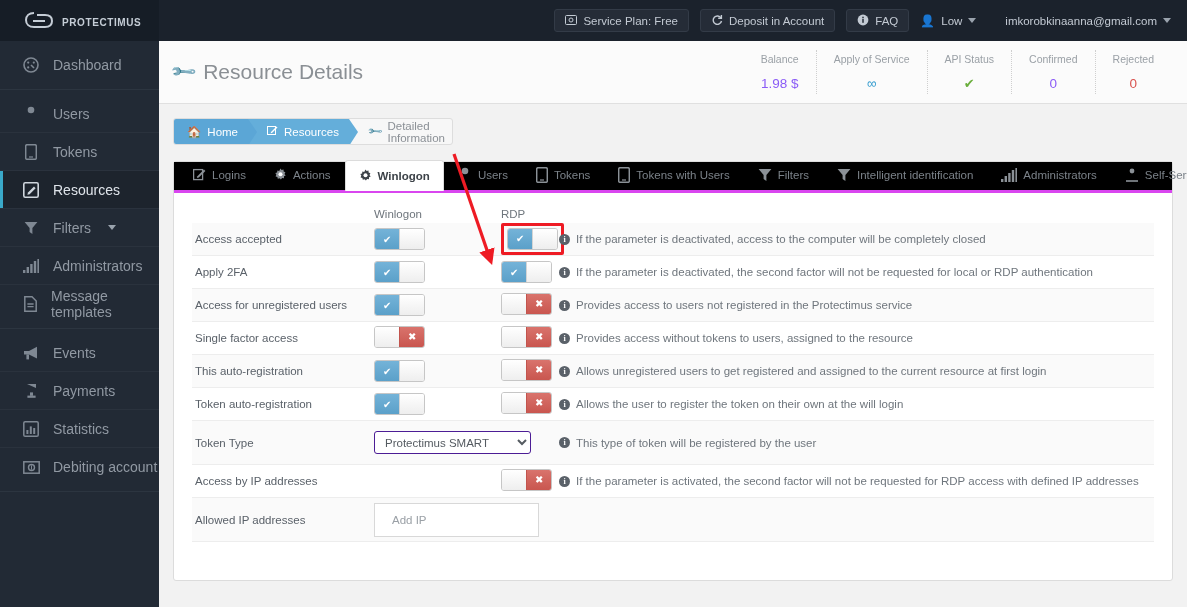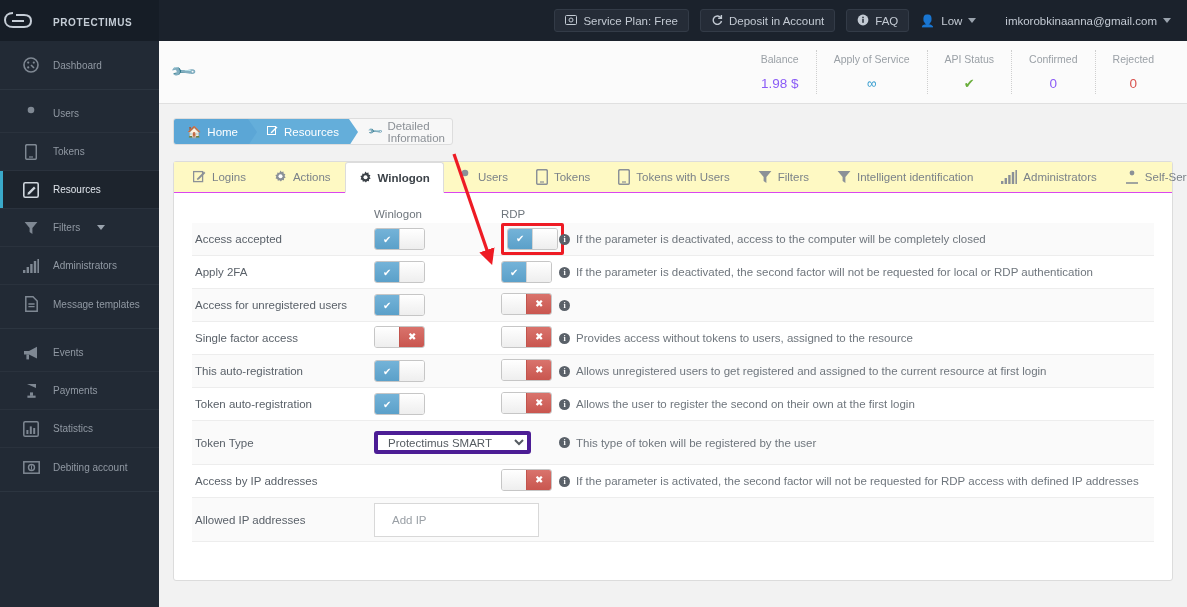--- a/index.html
+++ b/index.html
@@ -12,21 +12,21 @@
   body { position: relative; }
 
   
   .topbar {
     position: absolute; left: 0; top: 0; width: 1187px; height: 41px;
     background: #1b222c;
     display: flex; align-items: center;
   }
   .brand {
     width: 159px; height: 41px; background: #161d26;
-    display: flex; align-items: center; padding-left: 4px; gap: 19px;
+    display: flex; align-items: center; padding-left: 25px; gap: 7px;
   }
   .brand-logo { width: 30px; height: 22px; }
   .brand-name {
     color: #c5cdd6; font-size: 14.5px; letter-spacing: 0.6px;
     font-weight: bold; text-transform: lowercase;
     font-variant: small-caps;
   }
   .topbar-right {
     margin-left: auto; display: flex; align-items: center;
     gap: 11px; padding-right: 16px; height: 41px;
@@ -48,21 +48,21 @@
   .user-icon-red { color: #cf4b46; font-size: 12px; line-height: 1; }
 
   
   .sidebar {
     position: absolute; left: 0; top: 41px; width: 159px; height: 566px;
     background: #222a35;
   }
   .side-group { border-bottom: 1px solid #2c3540; padding: 5px 0; }
   .side-item {
     position: relative; height: 38px; display: flex; align-items: center;
-    gap: 13px; padding-left: 22px; color: #9199a3; font-size: 10px;
+    gap: 13px; padding-left: 22px; color: #9199a3; font-size: 14px;
     cursor: pointer; border-bottom: 1px solid #2a323d;
   }
   .side-item:last-child { border-bottom: none; }
   .side-item .sico {
     width: 18px; display: flex; justify-content: center; align-items: center;
     color: #7f8893;
   }
   .side-item.active { background: #1d242d; color: #dfe4ea; }
   .side-item.active::before {
     content: ""; position: absolute; left: 0; top: 0; bottom: 0;
@@ -120,21 +120,21 @@
   .bc-item.blue.b2::after { border-left-color: #64aeda; }
   .bc-item.plain { color: #8b9096; padding-left: 20px; }
 
   
   .panel {
     margin: 16px 14px 0 14px; background: #ffffff;
     border: 1px solid #dcdcdc; border-radius: 3px; height: 420px;
   }
   .tabs {
     display: flex; align-items: flex-end; height: 31px;
-    background: #fef9c3; border-bottom: 1px solid #d946ef;
+    background: #000000; border-bottom: 3px solid #d946ef;
     padding-left: 5px; position: relative;
   }
   .tab {
     display: flex; align-items: center; gap: 6px; height: 31px;
     padding: 0 13px; font-size: 11.5px; color: #7b8289; cursor: pointer;
     border: 1px solid transparent; white-space: nowrap;
   }
   .tab.active {
     background: #ffffff; color: #3c4248; font-weight: bold;
     border: 1px solid #dcdcdc; border-bottom: 1px solid #ffffff;
@@ -182,21 +182,21 @@
   }
 
   .info-i {
     display: inline-flex; width: 11px; height: 11px; border-radius: 50%;
     background: #5a6169; color: #ffffff; font-size: 8px; font-weight: bold;
     align-items: center; justify-content: center; flex: none;
     font-family: "Liberation Serif", serif;
   }
 
   .sel {
-    width: 157px; height: 23px; border: 4px solid #4c1d95; border-radius: 3px;
+    width: 157px; height: 23px; border: 1px solid #4c1d95; border-radius: 3px;
     background: #ffffff; font-size: 11.5px; color: #555b61;
     padding: 0 6px; font-family: "Liberation Sans", sans-serif; cursor: pointer;
   }
   .ipbox {
     width: 165px; height: 34px; border: 1px solid #d8d8d8; background: #fff;
     display: flex; align-items: center; padding-left: 17px;
     font-size: 11.5px; color: #9aa0a6; cursor: text;
   }
 
   .arrow-svg { position: absolute; left: 0; top: 0; pointer-events: none; }
@@ -372,20 +372,21 @@
         <span>Debiting account</span>
       </div>
     </div>
   </div>
 
 <div class="content">
 
   <div class="page-head">
     <div class="page-title">
       <span class="wrench">🔧</span>
+      <span>Resource Details</span>
     </div>
     <div class="stats" id="stats">
         <div class="stat">
           <span class="stat-label">Balance</span>
           <span class="stat-value v-green">1.98 $</span>
         </div>
         <div class="stat">
           <span class="stat-label">Apply of Service</span>
           <span class="stat-value v-blue">∞</span>
         </div>
@@ -562,20 +563,21 @@
           <div class="c-win"><span class="toggle">
               <span class="tg-half tg-on-blue">✔</span>
               <span class="tg-half tg-off-white"></span>
             </span></div>
           <div class="c-rdp"><span class="toggle">
               <span class="tg-half tg-left-white"></span>
               <span class="tg-half tg-red">✖</span>
             </span></div>
           <div class="c-desc">
             <span class="info-i">i</span>
+            <span>Provides access to users not registered in the Protectimus service</span>
           </div>
         </div>
         <div class="trow body">
           <div class="c-name">Single factor access</div>
           <div class="c-win"><span class="toggle">
               <span class="tg-half tg-left-white"></span>
               <span class="tg-half tg-red">✖</span>
             </span></div>
           <div class="c-rdp"><span class="toggle">
               <span class="tg-half tg-left-white"></span>
@@ -606,21 +608,21 @@
           <div class="c-win"><span class="toggle">
               <span class="tg-half tg-on-blue">✔</span>
               <span class="tg-half tg-off-white"></span>
             </span></div>
           <div class="c-rdp"><span class="toggle">
               <span class="tg-half tg-left-white"></span>
               <span class="tg-half tg-red">✖</span>
             </span></div>
           <div class="c-desc">
             <span class="info-i">i</span>
-            <span>Allows the user to register the second on their own at the first login</span>
+            <span>Allows the user to register the token on their own at the will login</span>
           </div>
         </div>
         <div class="trow body alt" style="height: 44px;">
           <div class="c-name">Token Type</div>
           <div style="width:185px;"><select class="sel"><option>Protectimus SMART</option></select></div>
           <div class="c-desc">
             <span class="info-i">i</span>
             <span>This type of token will be registered by the user</span>
           </div>
         </div>

